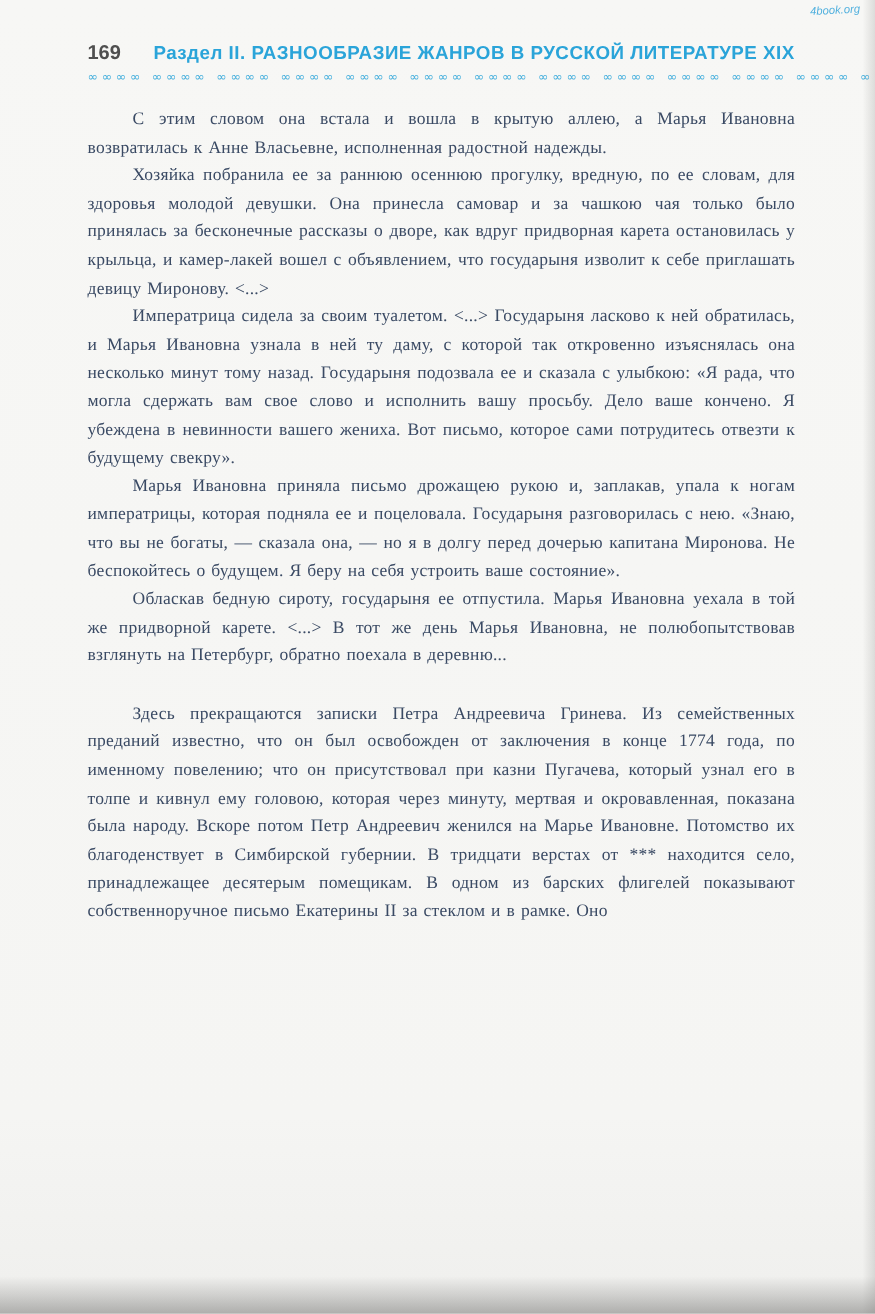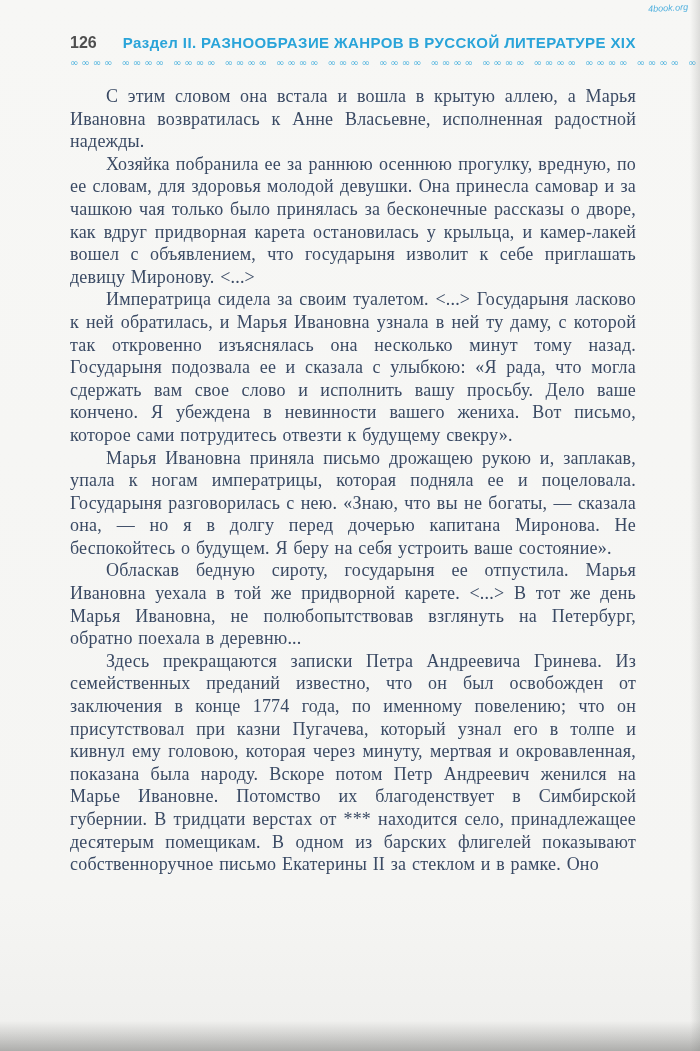--- a/index.html
+++ b/index.html
@@ -74,39 +74,39 @@
     font-size: 10px;
     letter-spacing: 3px;
     white-space: nowrap;
     overflow: hidden;
     opacity: 0.85;
     line-height: 12px;
   }
   .body-text {
     padding: 16px 64px 0 70px;
     color: #3a4a64;
-    font-size: 18px;
+    font-size: 14px;
     line-height: 22.6px;
     text-align: justify;
     letter-spacing: 0.2px;
     word-spacing: 1px;
     hyphens: auto;
   }
   .para { text-indent: 36px; }
-  .para.spaced { }
+  .para.spaced { margin-top: 24px; }
 </style>
 </head>
 <body>
 
 <div class="sheet">
 
   <div class="corner-watermark">4book.org</div>
 
   <header class="page-header">
-    <span class="page-number">126</span>
+    <span class="page-number">169</span>
     <span class="chapter-title">Раздел II. РАЗНООБРАЗИЕ ЖАНРОВ В РУССКОЙ ЛИТЕРАТУРЕ XIX СТОЛЕТИЯ</span>
   </header>
 
   <div class="ornament-row">∞∞∞∞ ∞∞∞∞ ∞∞∞∞ ∞∞∞∞ ∞∞∞∞ ∞∞∞∞ ∞∞∞∞ ∞∞∞∞ ∞∞∞∞ ∞∞∞∞ ∞∞∞∞ ∞∞∞∞ ∞∞∞∞ ∞∞∞∞</div>
 
   <main class="body-text">
     <p class="para">С этим словом она встала и вошла в крытую аллею, а Марья Ивановна возвратилась к Анне Власьевне, исполненная радостной надежды.</p>
     <p class="para">Хозяйка побранила ее за раннюю осеннюю прогулку, вредную, по ее словам, для здоровья молодой девушки. Она принесла самовар и за чашкою чая только было принялась за бесконечные рассказы о дворе, как вдруг придворная карета остановилась у крыльца, и камер-лакей вошел с объявлением, что государыня изволит к себе приглашать девицу Миронову. &lt;...&gt;</p>
     <p class="para">Императрица сидела за своим туалетом. &lt;...&gt; Государыня ласково к ней обратилась, и Марья Ивановна узнала в ней ту даму, с которой так откровенно изъяснялась она несколько минут тому назад. Государыня подозвала ее и сказала с улыбкою: «Я рада, что могла сдержать вам свое слово и исполнить вашу просьбу. Дело ваше кончено. Я убеждена в невинности вашего жениха. Вот письмо, которое сами потрудитесь отвезти к будущему свекру».</p>
     <p class="para">Марья Ивановна приняла письмо дрожащею рукою и, заплакав, упала к ногам императрицы, которая подняла ее и поцеловала. Государыня разговорилась с нею. «Знаю, что вы не богаты, — сказала она, — но я в долгу перед дочерью капитана Миронова. Не беспокойтесь о будущем. Я беру на себя устроить ваше состояние».</p>

